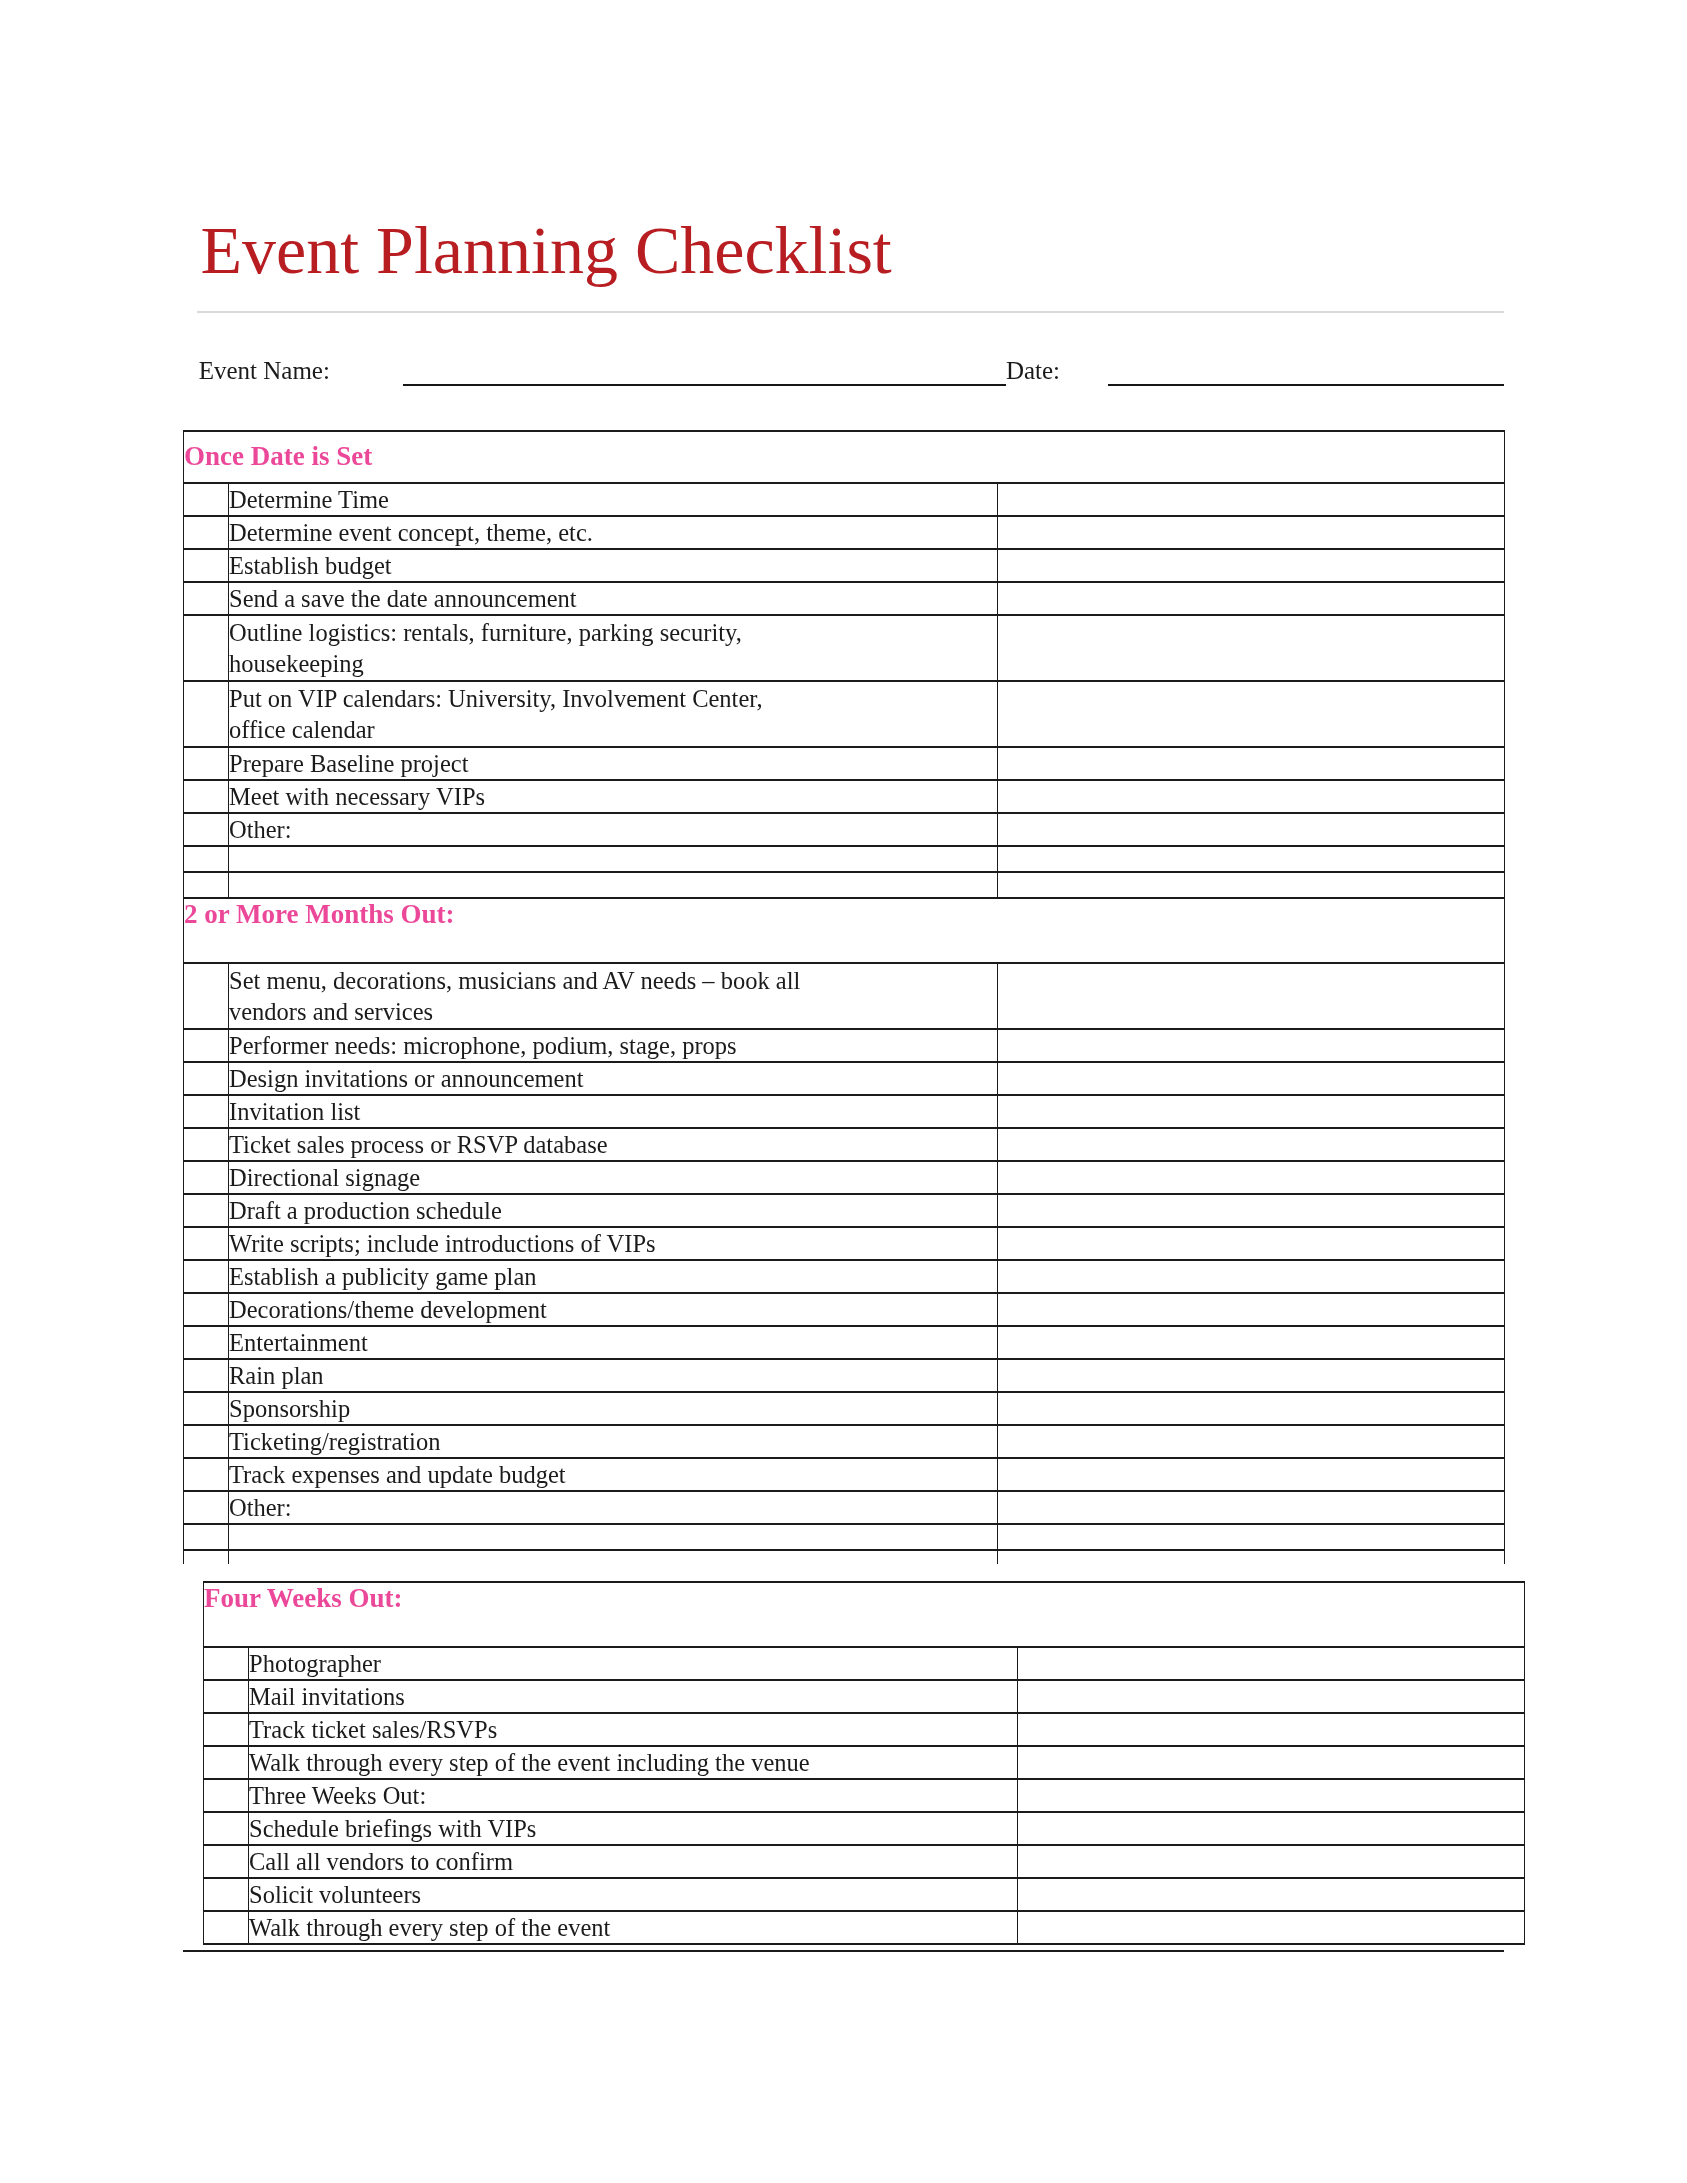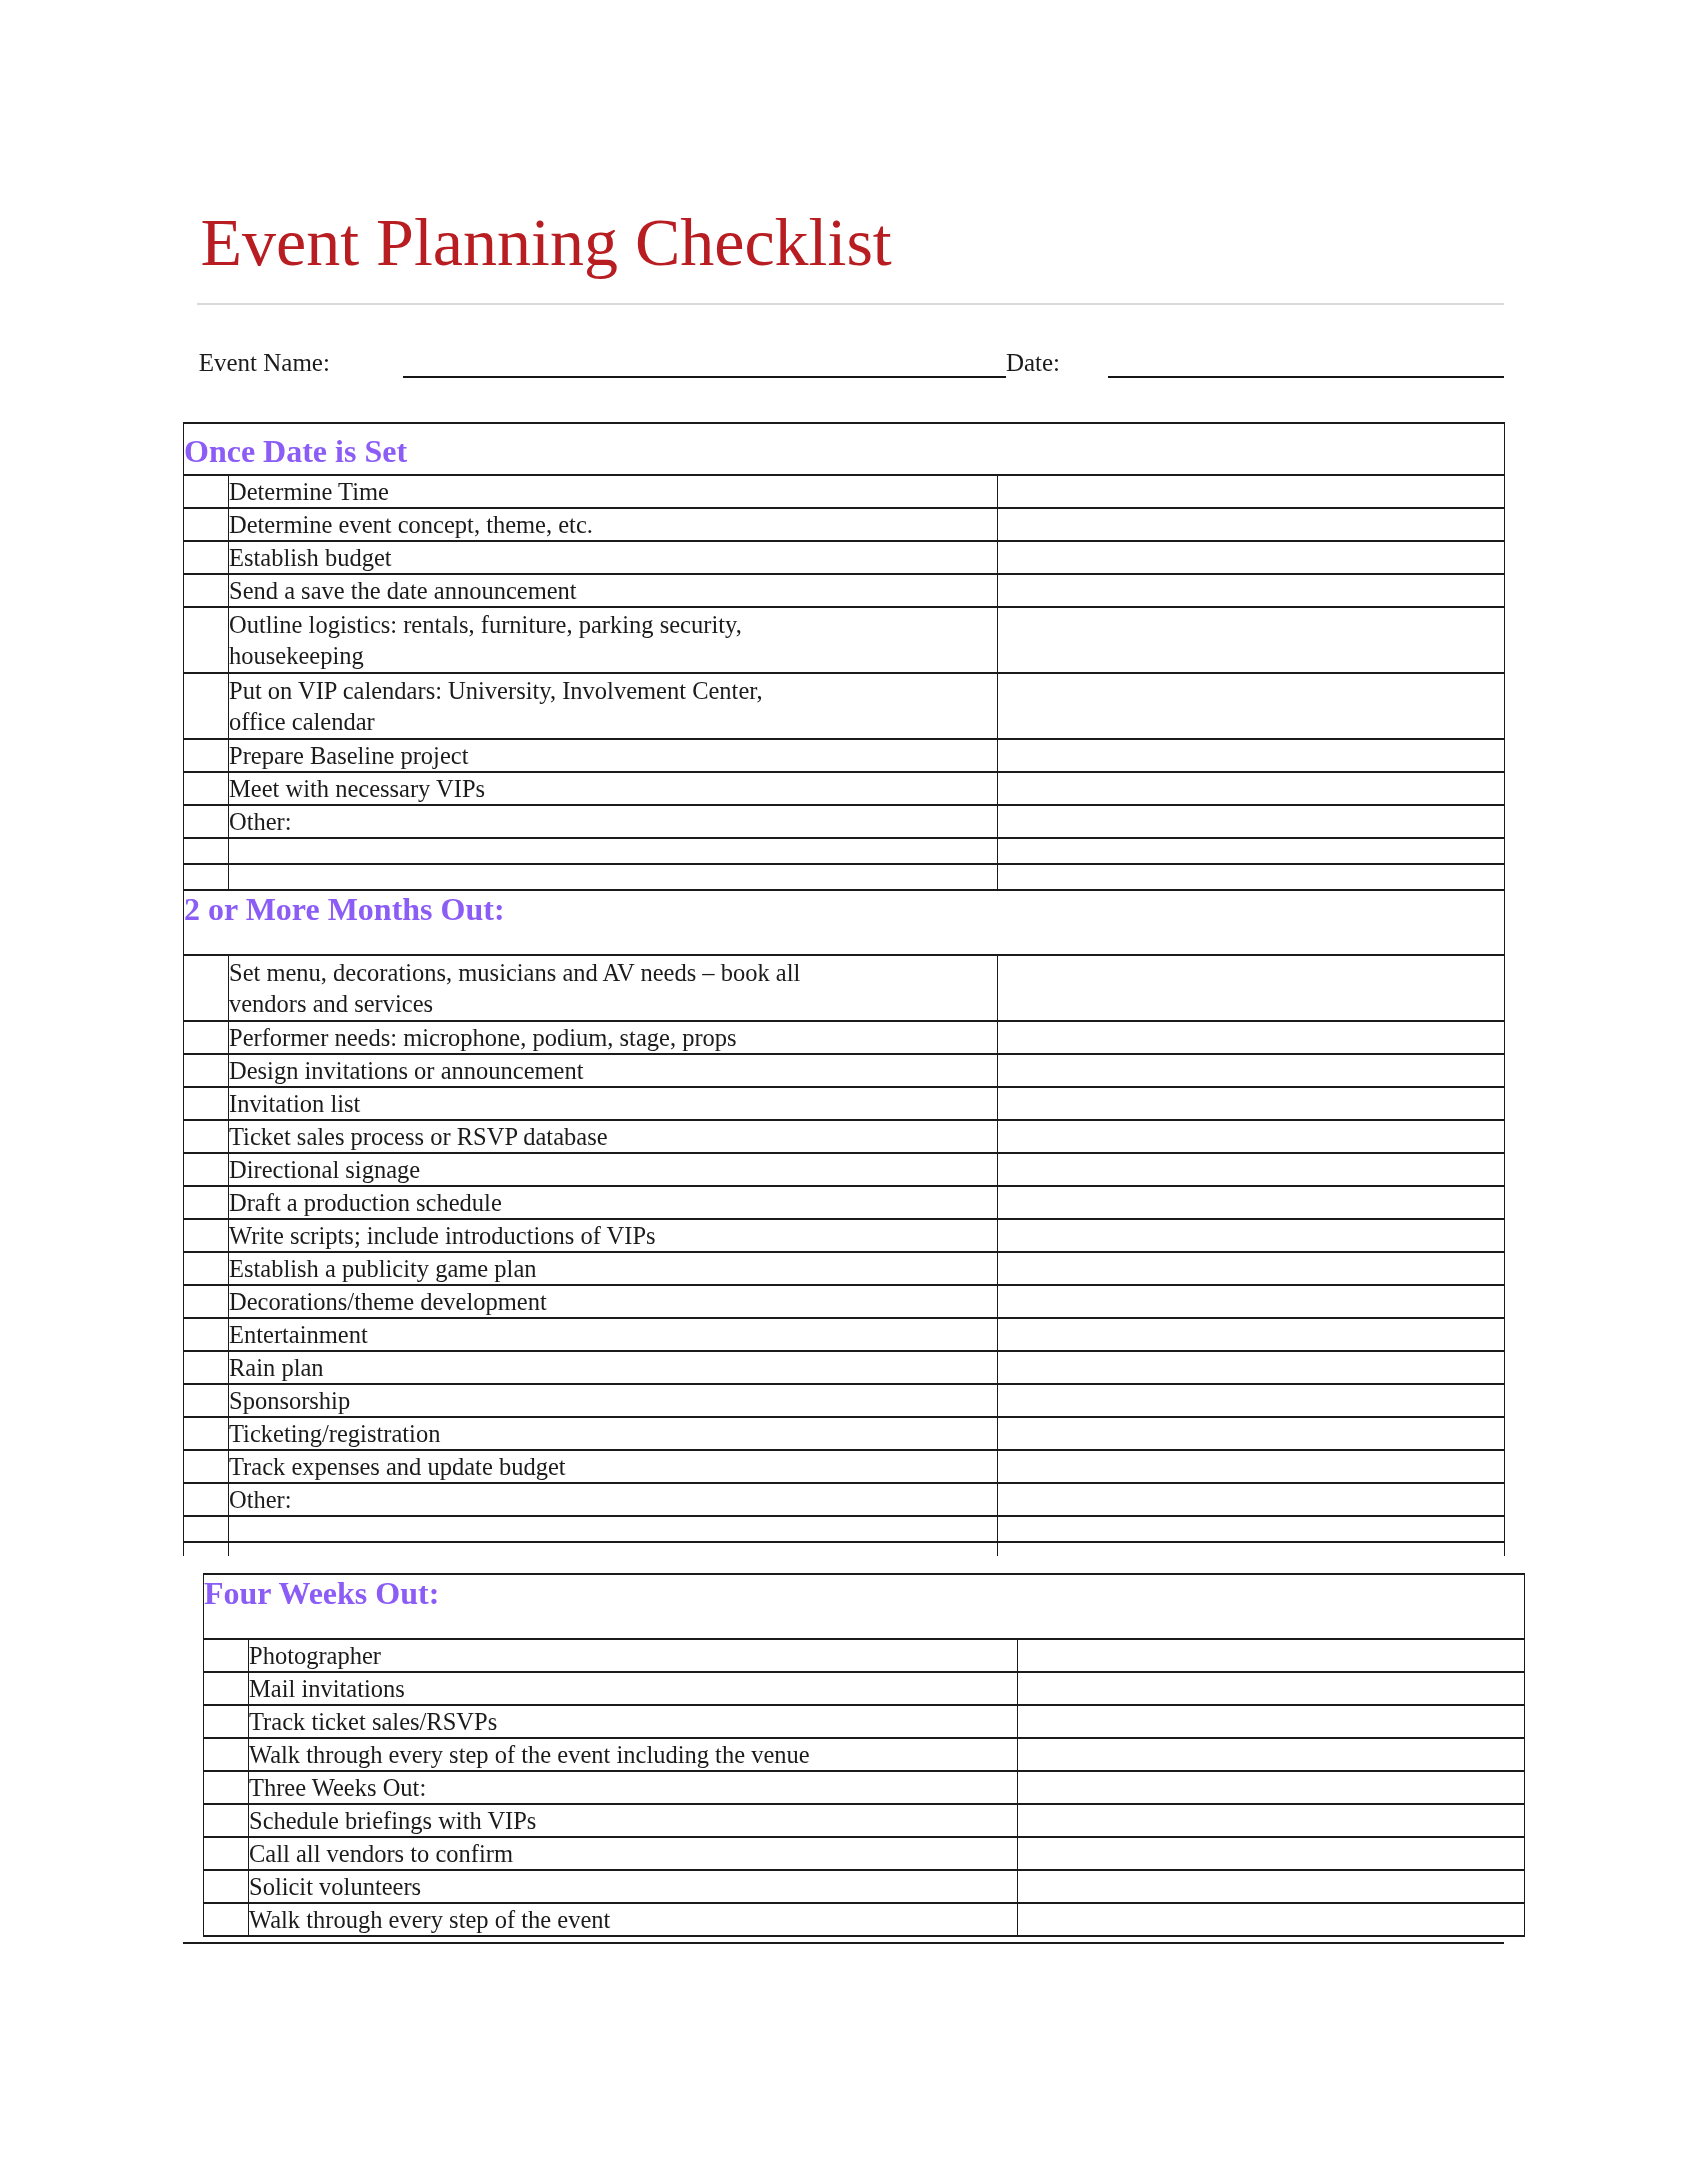--- a/index.html
+++ b/index.html
@@ -9,21 +9,21 @@
     width: 1687px;
     height: 2184px;
     background: #ffffff;
     font-family: "Liberation Serif", serif;
     color: #1b1b1b;
     overflow: hidden;
   }
   .content {
     position: absolute;
     left: 183px;
-    top: 8px;
+    top: 16px;
     width: 1321px;
   }
   .doc-title {
     margin: 0;
     padding: 194px 0 0 17.5px;
     font-size: 68px;
     line-height: 80px;
     font-weight: normal;
     color: #b81d22;
     letter-spacing: 0px;
@@ -65,23 +65,23 @@
     border-bottom-width: 2.6px;
     padding: 0;
     background: #ffffff;
     overflow: hidden;
   }
   tr.section-row { height: 65px; }
   tr.section-row.first { height: 52px; }
   td.section-cell {
     vertical-align: top;
     padding: 11.4px 8.7px 0 17.5px;
-    font-size: 32px;
+    font-size: 27px;
     font-weight: bold;
-    color: #8b5cf6;
+    color: #ec4899;
   }
   tr.section-row.first td.section-cell { padding-top: 9.6px; }
   tr.task-row { height: 26px; }
   tr.task-row.tall { height: 66px; }
   tr.task-row.open-row { height: 14px; }
   tr.task-row.open-row td { border-bottom: none; }
   td.task-cell {
     vertical-align: middle;
     padding: 0.9px 8.7px 0.9px 28px;
     font-size: 24.5px;

